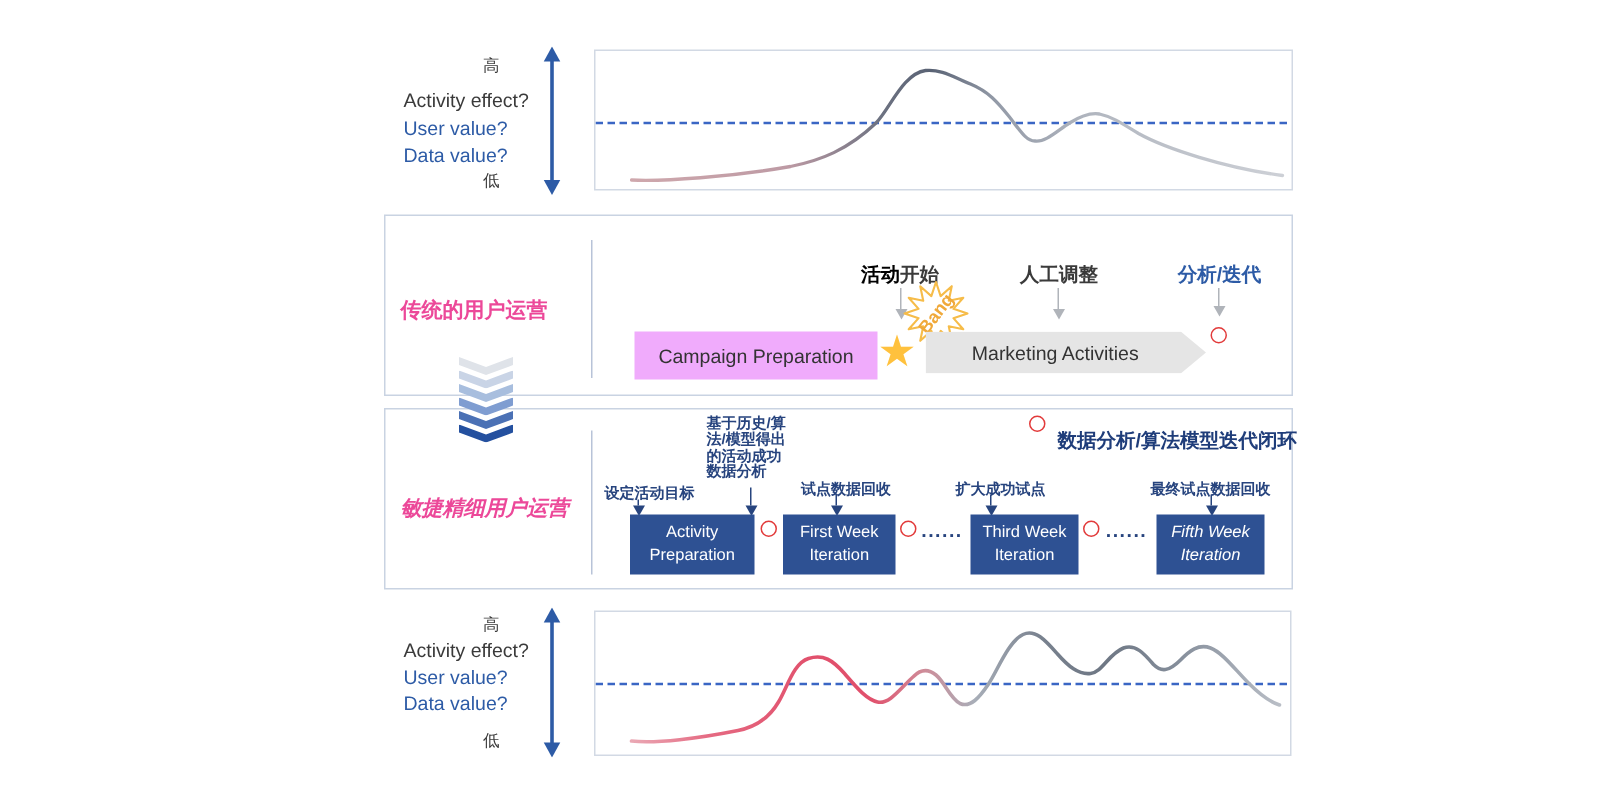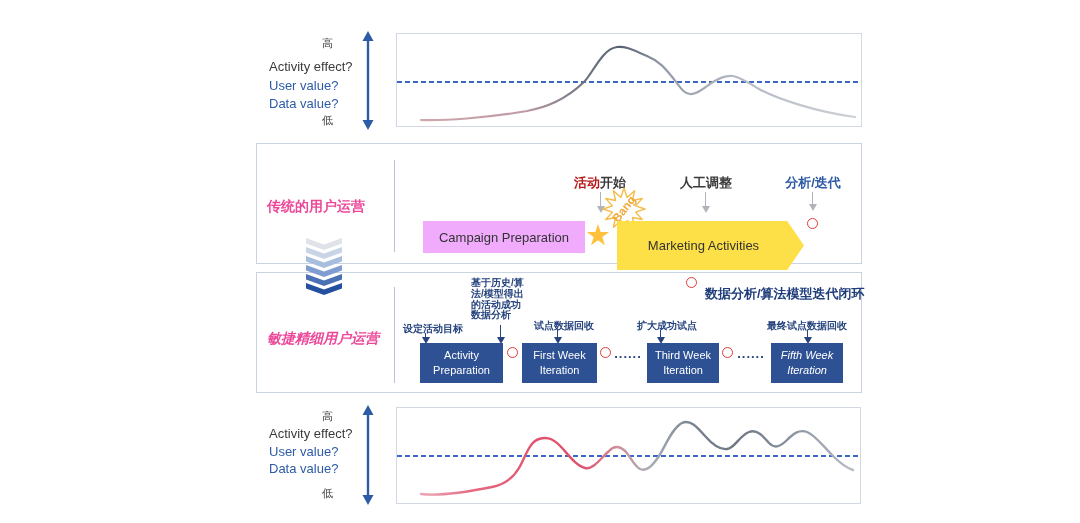--- a/index.html
+++ b/index.html
@@ -11,25 +11,25 @@
   .dark{color:#3a3a3a;}
   .blue{color:#2d5ba6;}
   .section-box{position:absolute;left:256px;width:606px;height:121px;
                border:1px solid #c9d3e2;background:#fff;box-sizing:border-box;}
   .section-title{position:absolute;font-size:14px;font-weight:bold;color:#ec4899;white-space:nowrap;}
   .vdivider{position:absolute;width:1px;background:#b8c3d8;}
   .chart-box{position:absolute;border:1px solid #d2d9e4;background:#fff;box-sizing:border-box;}
   .chart-box svg{position:absolute;left:0;top:0;}
   .stage-box{position:absolute;height:32px;background:#f0abfc;color:#333;font-size:13px;
              display:flex;align-items:center;justify-content:center;}
-  .pentagon{position:absolute;height:49px;background:#fde047;color:#333;font-size:13px;
+  .pentagon{position:absolute;height:28px;background:#e5e5e5;color:#333;font-size:13px;
             display:flex;align-items:center;justify-content:center;padding-right:14px;box-sizing:border-box;
             clip-path:polygon(0 0,91% 0,100% 50%,91% 100%,0 100%);}
   .flow-label{position:absolute;width:84px;text-align:center;font-size:13px;font-weight:600;white-space:nowrap;}
-  .orange{color:#b91c1c;}
+  .orange{color:#000000;}
   .arrow-down{position:absolute;width:1px;}
   .arrow-down::after{content:"";position:absolute;left:-3.5px;bottom:-7px;
                      border:4px solid transparent;border-bottom:0;}
   .ad-gray{background:#b0b4ba;}
   .ad-gray::after{border-top:7px solid #b0b4ba;}
   .ad-navy{background:#27447e;}
   .ad-navy::after{border-top:7px solid #27447e;}
   .rcircle{position:absolute;width:9px;height:9px;border:1.6px solid #e23b3b;border-radius:50%;
            background:#fff;box-sizing:content-box;}
   .star{position:absolute;color:#ffc13d;font-size:29px;line-height:1;}

